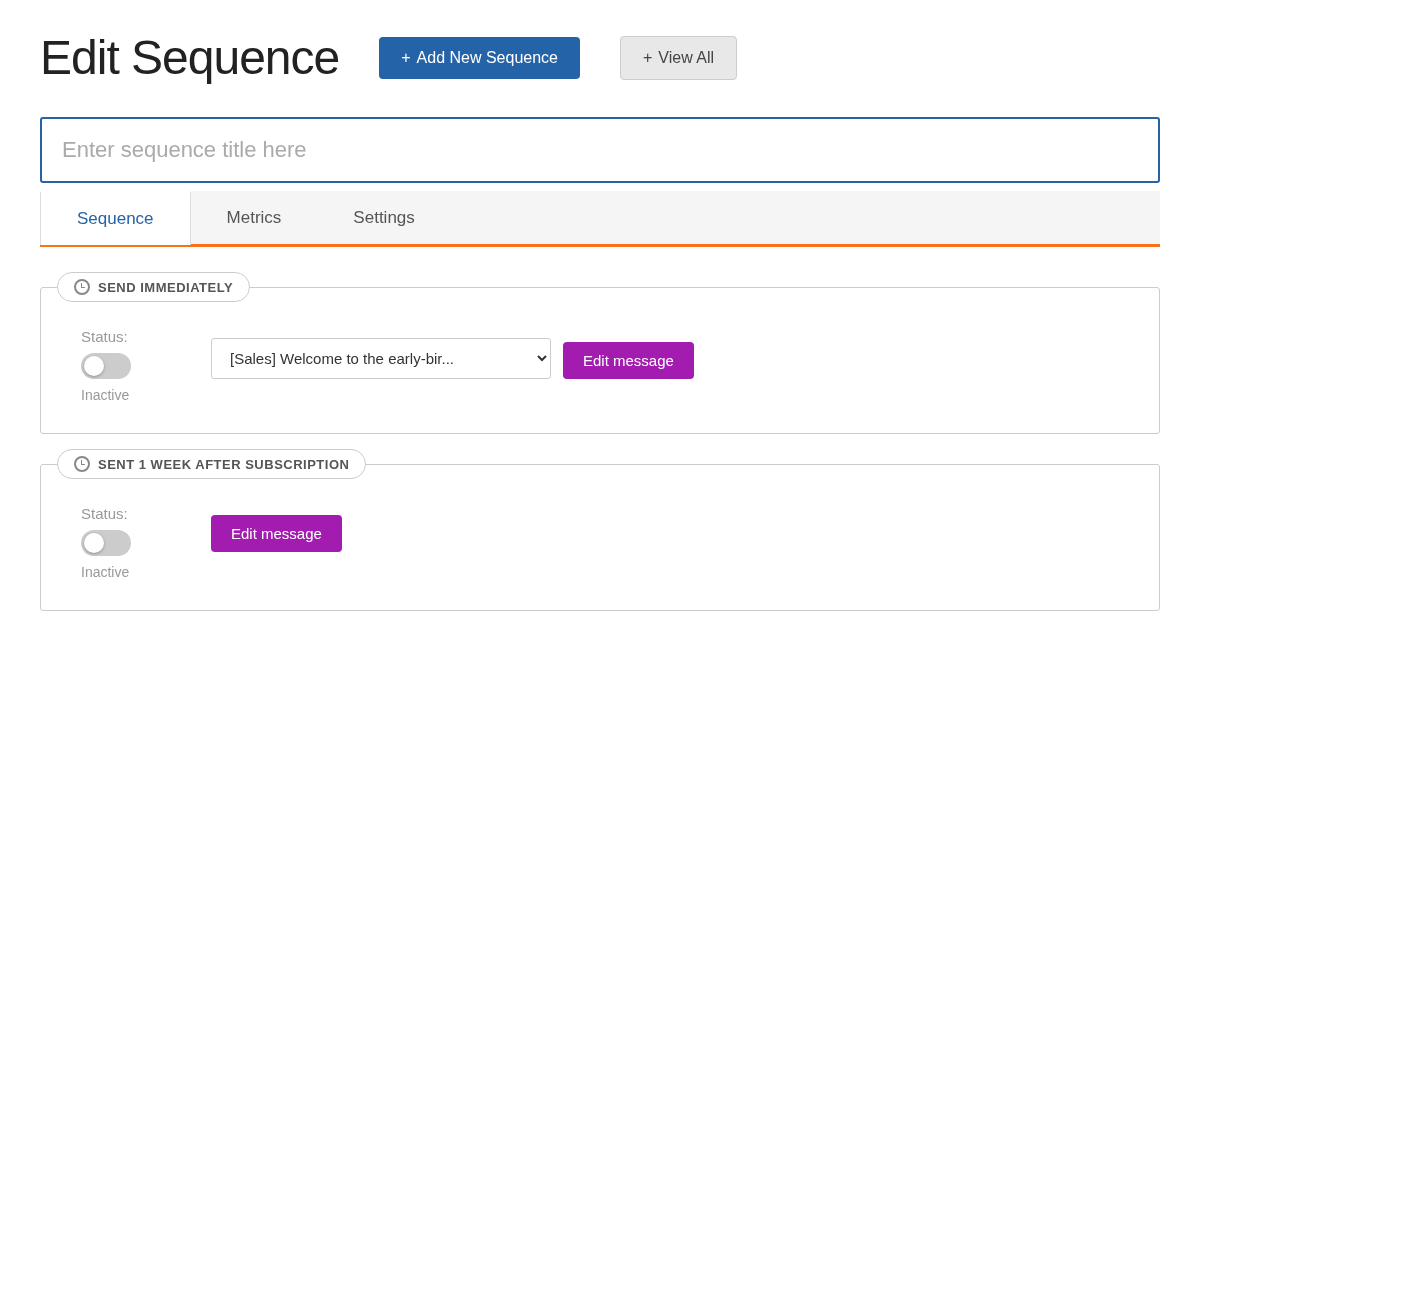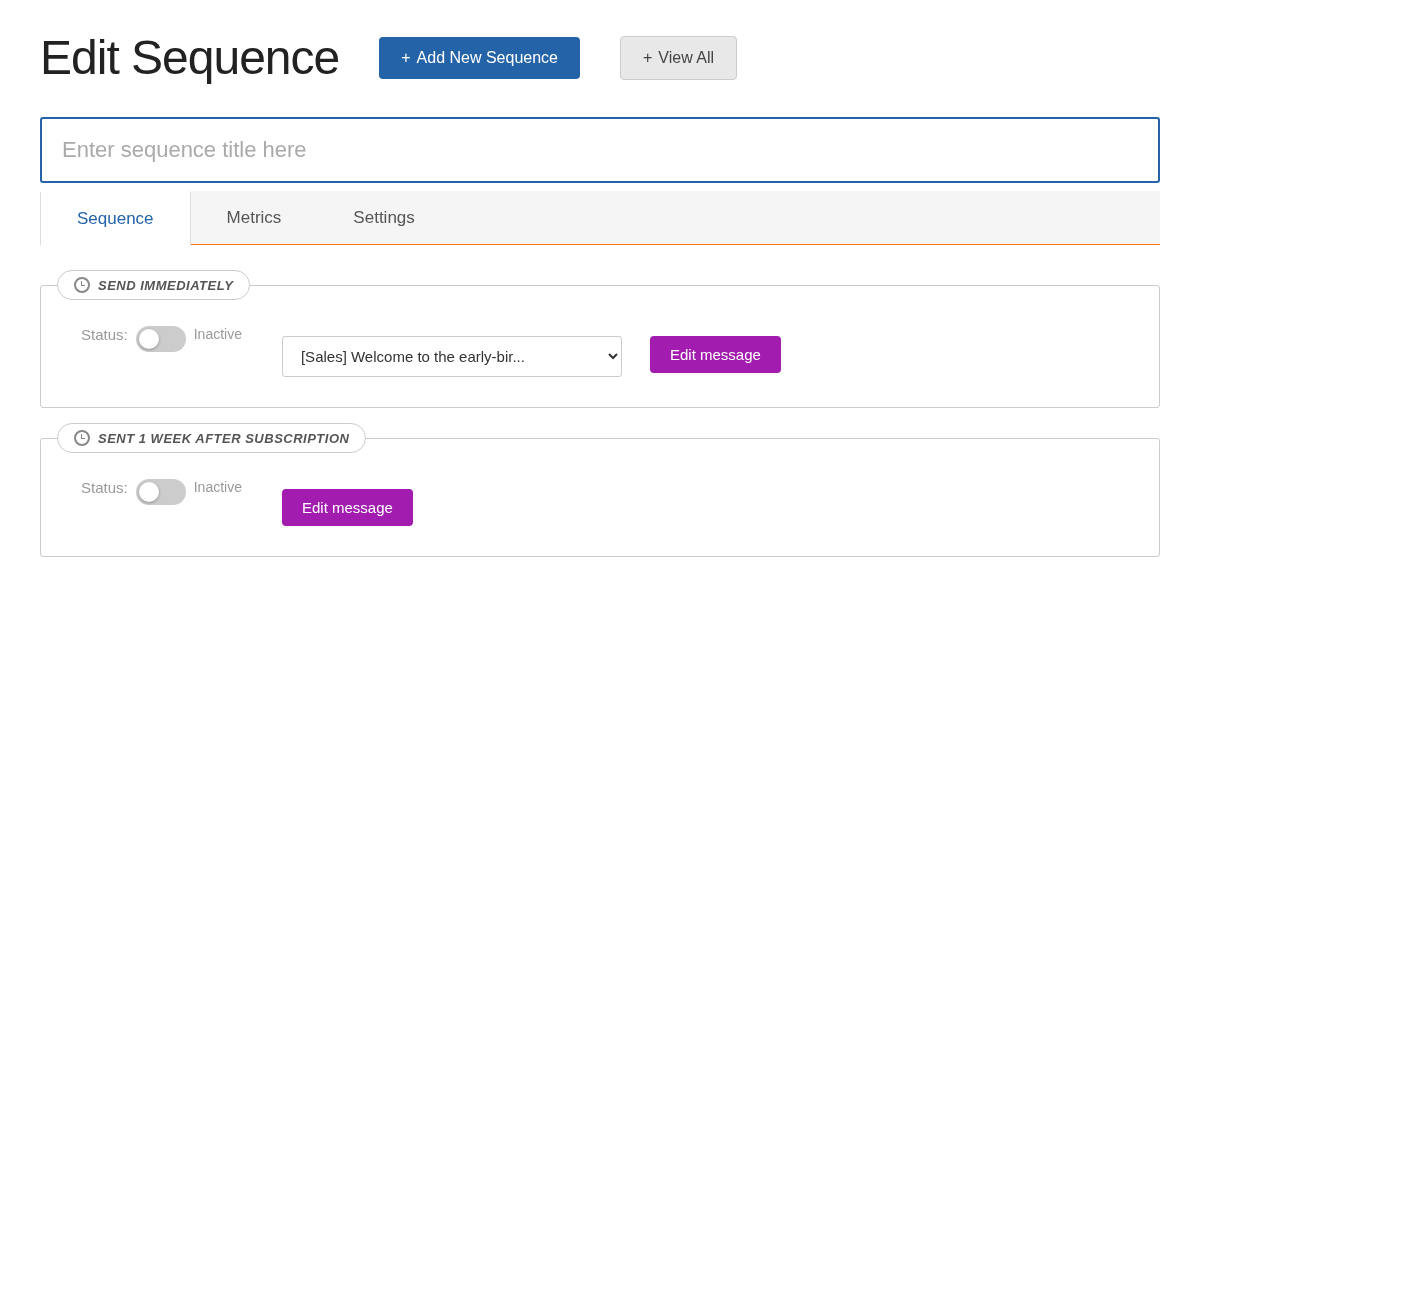--- a/index.html
+++ b/index.html
@@ -56,21 +56,21 @@
       padding: 18px 20px;
       font-size: 22px;
       color: #aaa;
       outline: none;
       margin-bottom: 0;
     }
     .title-input::placeholder { color: #aaa; }
 
     
     .tabs-container {
-      border-bottom: 1px solid #f97316;
+      border-bottom: 3px solid #f97316;
       background: #f5f5f5;
       display: flex;
       margin-bottom: 40px;
     }
     .tab {
       padding: 16px 36px;
       font-size: 17px;
       cursor: pointer;
       color: #555;
       border: none;
@@ -102,31 +102,30 @@
       border-radius: 20px;
       padding: 6px 16px;
       font-size: 13px;
       font-weight: 600;
       color: #555;
       letter-spacing: 0.5px;
       text-transform: uppercase;
       position: absolute;
       top: -16px;
       left: 16px;
-      font-style: italic;
     }
     .block-body {
       padding: 40px 40px 30px 40px;
       display: flex;
       align-items: flex-start;
       gap: 40px;
     }
     .status-section {
       display: flex;
-      flex-direction: row;
+      flex-direction: column;
       align-items: flex-start;
       gap: 8px;
       min-width: 90px;
     }
     .status-label {
       font-size: 15px;
       color: #999;
     }
     .toggle-track {
       width: 50px;
@@ -144,22 +143,22 @@
       background: #fff;
       border-radius: 50%;
       box-shadow: 0 1px 3px rgba(0,0,0,0.3);
     }
     .inactive-label {
       font-size: 14px;
       color: #999;
     }
     .message-section {
       display: flex;
-      align-items: flex-start;
-      gap: 28px;
+      align-items: flex-end;
+      gap: 12px;
       flex: 1;
       margin-top: 10px;
     }
     .message-select {
       flex: 1;
       max-width: 340px;
       padding: 10px 14px;
       font-size: 15px;
       border: 1px solid #ccc;
       border-radius: 3px;

